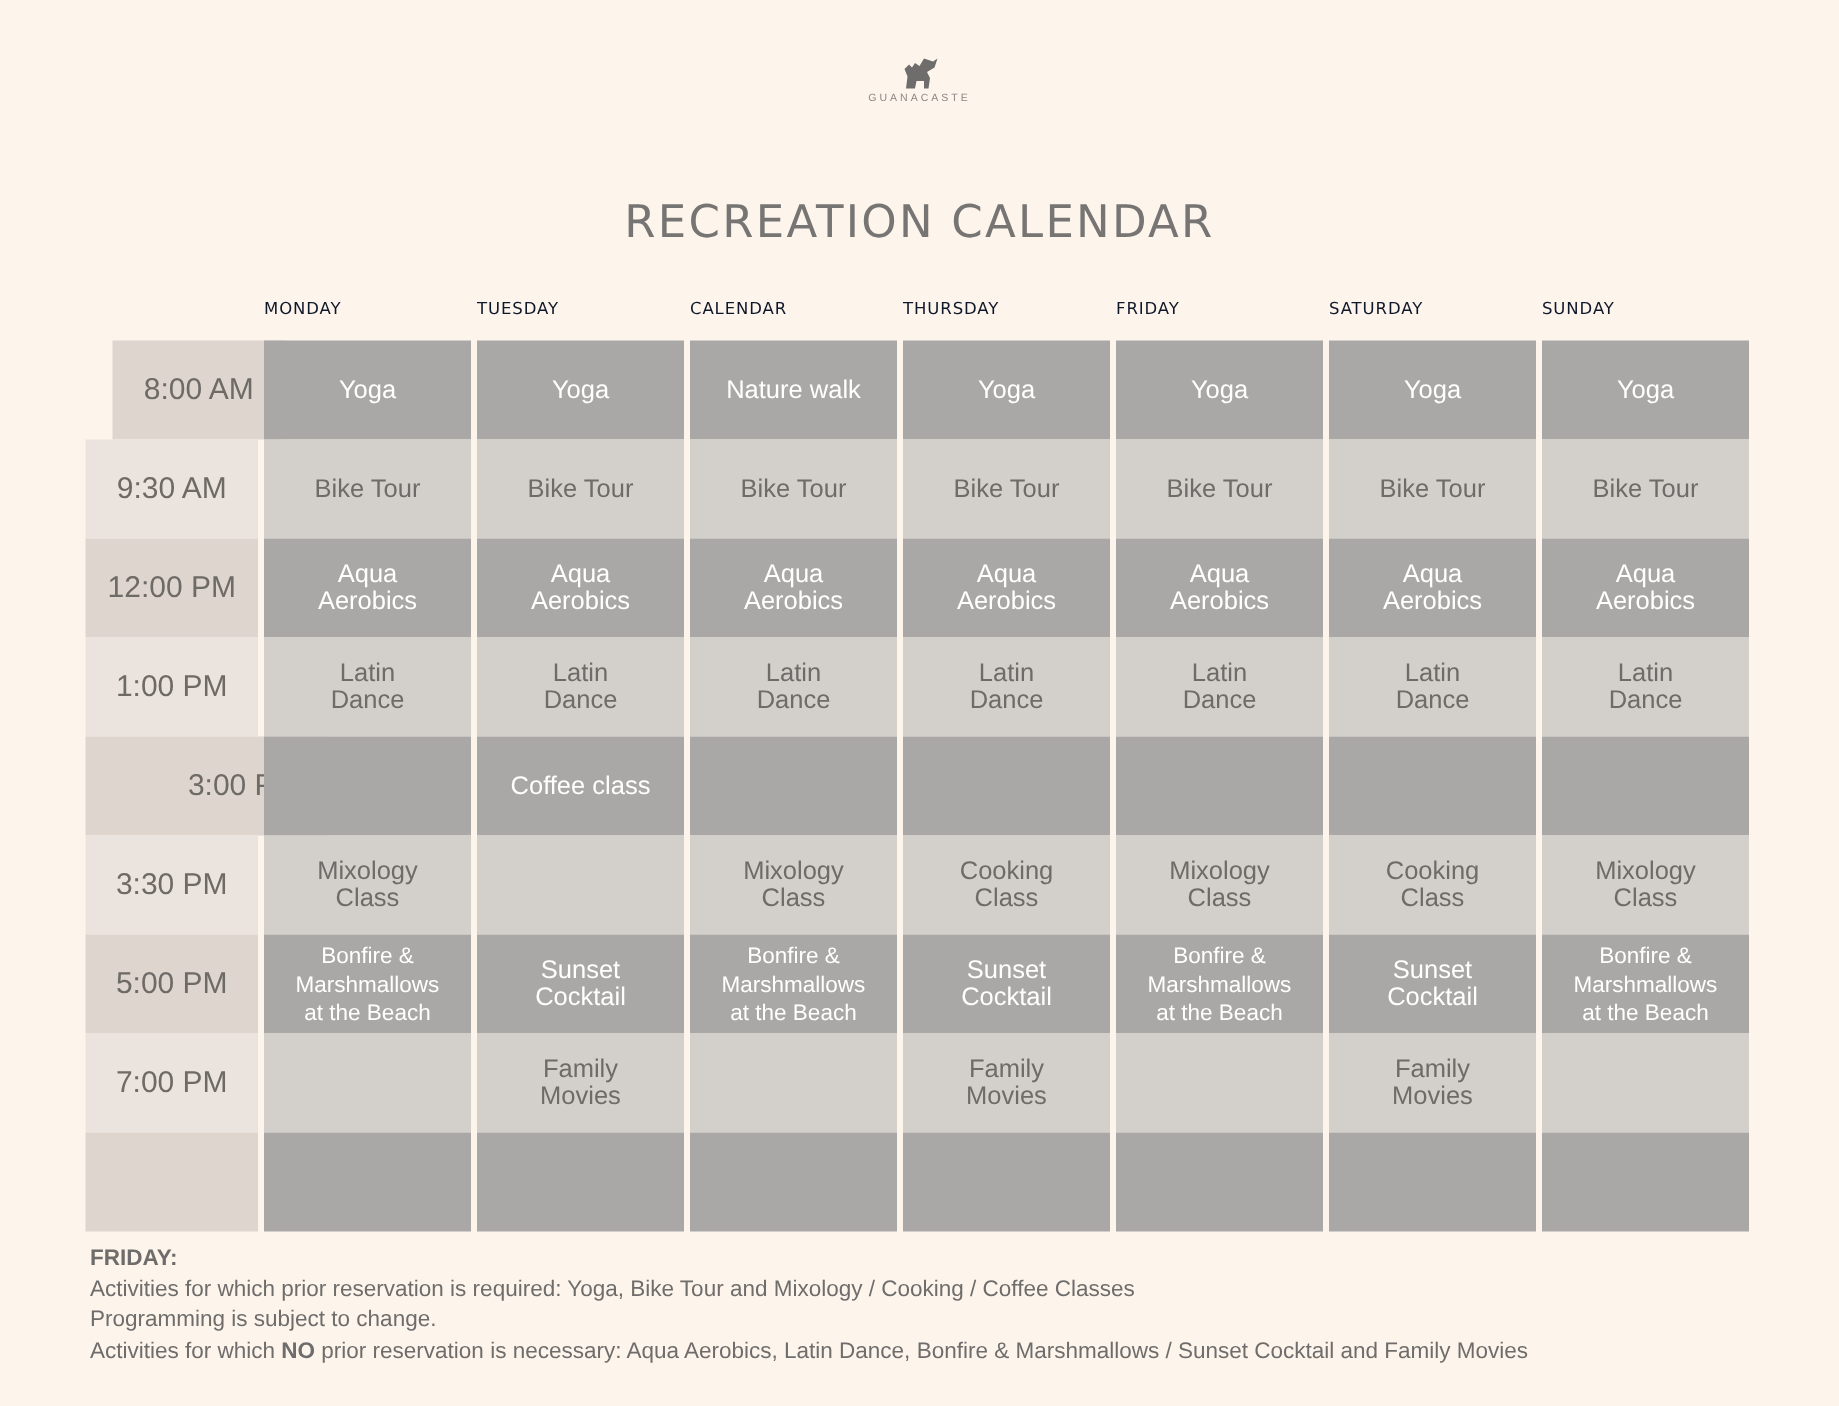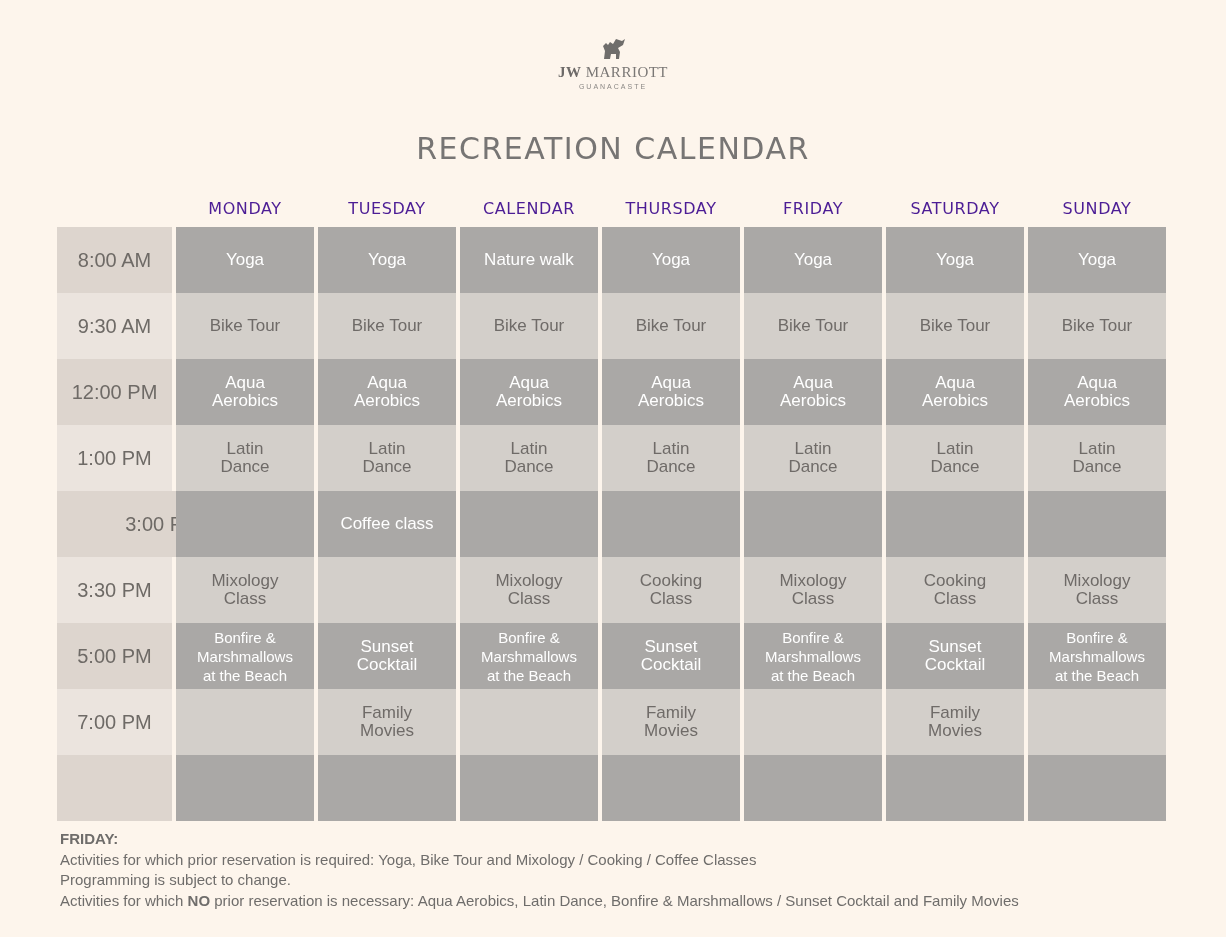--- a/index.html
+++ b/index.html
@@ -11,22 +11,22 @@
   .logo .mark { display:block; margin:0 auto; width:26px; height:22px; }
   .logo .brand { display:block; margin-top:4px; font-size:15px; letter-spacing:0.5px; color:#7a7775; font-family:"Liberation Serif", serif; }
   .logo .brand b { font-weight:bold; color:#6d6a68; }
   .logo .sub { display:block; margin-top:2px; font-size:7px; letter-spacing:2px; color:#8a8784; }
   .title {
     position:absolute; top:131px; left:0; width:1226px; text-align:center;
     font-family:"DejaVu Sans", sans-serif; font-size:30px; letter-spacing:1.5px; color:#777574;
   }
   .grid { position:absolute; left:57px; top:199px; }
   .dayhead {
-    position:absolute; top:0; width:138px; text-align:center;
-    font-family:"DejaVu Sans", sans-serif; font-size:16px; letter-spacing:0.6px; color:#4c1d95;
+    position:absolute; top:0; width:138px; 
+    font-family:"DejaVu Sans", sans-serif; font-size:11px; letter-spacing:0.6px; color:#0f172a;
   }
   .timecell {
     position:absolute; left:0; width:115px; height:66px; display:flex; align-items:center; justify-content:center;
     font-size:20px; color:#6e6a66;
   }
   .timecell.even { background:#ddd5ce; }
   .timecell.odd { background:#ebe4de; }
   .cell {
     position:absolute; width:138px; height:66px; display:flex; align-items:center; justify-content:center;
     text-align:center; line-height:18px;
@@ -37,35 +37,34 @@
   .notes { position:absolute; left:60px; top:829px; font-size:15px; color:#6f6d6b; line-height:20.5px; }
   .notes .head { font-weight:bold; }
 </style>
 </head>
 <body>
 
 <div class="logo">
   <svg class="mark" viewBox="0 0 26 22">
     <path d="M4 21 L5 13 L3 8 L6 5 L8 7 L10 4 L13 6 L16 1 L22 3 L25 1 L23 7 L18 10 L20 14 L19 21 L16 21 L16 16 L11 16 L10 21 Z" fill="#6f6d6b"></path>
   </svg>
-  <span class="brand"><b>JW</b> <span>MARRIOTT</span></span>
   <span class="sub">GUANACASTE</span>
 </div>
 
 <div class="title">RECREATION CALENDAR</div>
 
 <div class="grid" id="grid">
     <div class="dayhead" style="left: 119px;">MONDAY</div>
     <div class="dayhead" style="left: 261px;">TUESDAY</div>
     <div class="dayhead" style="left: 403px;">CALENDAR</div>
     <div class="dayhead" style="left: 545px;">THURSDAY</div>
     <div class="dayhead" style="left: 687px;">FRIDAY</div>
     <div class="dayhead" style="left: 829px;">SATURDAY</div>
     <div class="dayhead" style="left: 971px;">SUNDAY</div>
-    <div class="timecell even" style="top: 28px;">8:00 AM</div>
+    <div class="timecell even" style="top: 28px; margin-left: 18px;">8:00 AM</div>
     <div class="cell dark" style="left: 119px; top: 28px;">
       <span style="white-space: pre-line;">Yoga</span>
     </div>
     <div class="cell dark" style="left: 261px; top: 28px;">
       <span style="white-space: pre-line;">Yoga</span>
     </div>
     <div class="cell dark" style="left: 403px; top: 28px;">
       <span style="white-space: pre-line;">Nature walk</span>
     </div>
     <div class="cell dark" style="left: 545px; top: 28px;">

